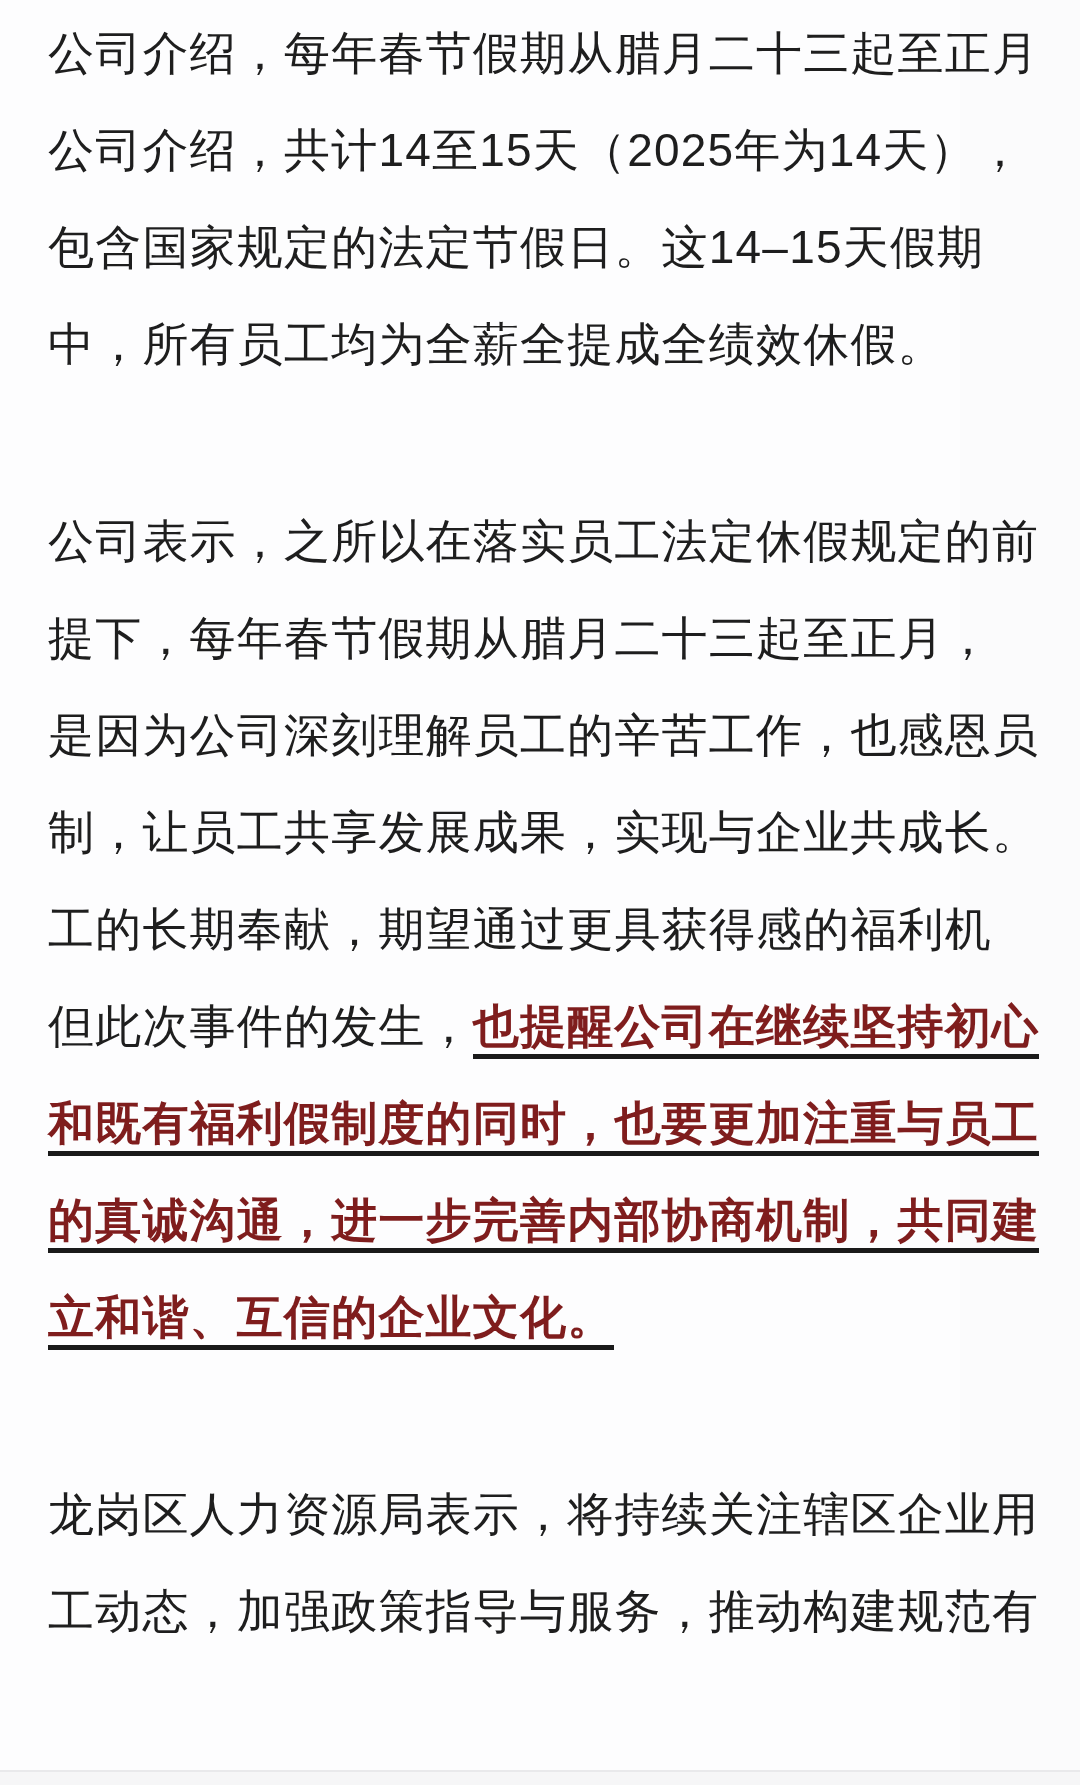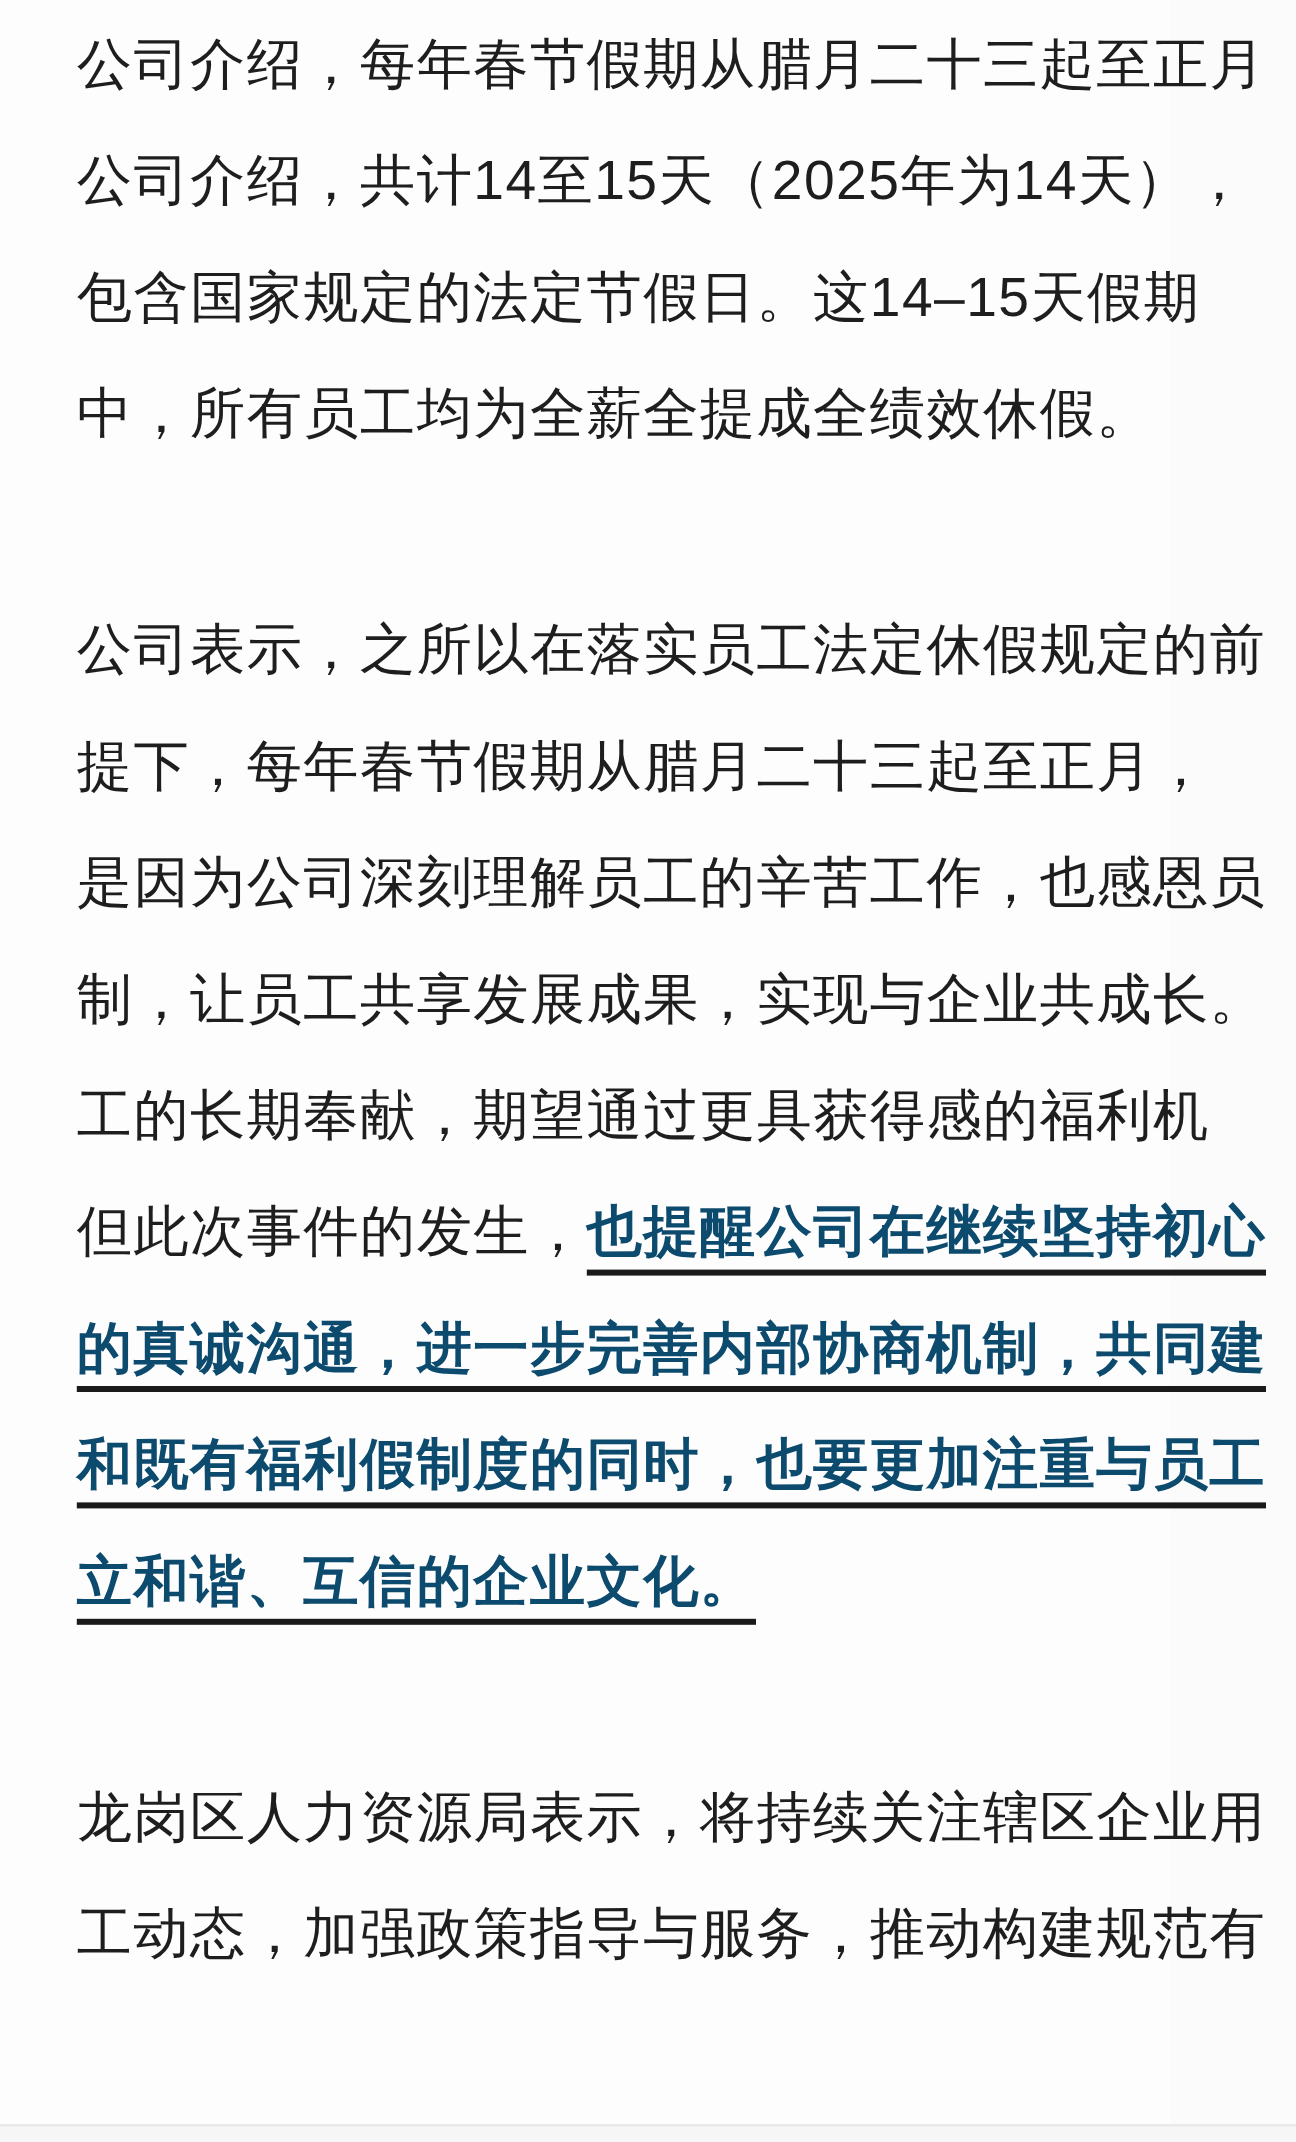--- a/index.html
+++ b/index.html
@@ -9,21 +9,20 @@
     height: 1785px;
     overflow: hidden;
     background: #fbfbfc;
     font-family: "Liberation Sans", "DejaVu Sans", sans-serif;
   }
   .page {
     position: relative;
     width: 960px;
     height: 1785px;
     background: #fdfdfe;
-    padding-left: 16px;
   }
   .article {
     padding: 5px 40px 0 48px;
     color: #1e1e1e;
   }
   .para {
     margin: 0 0 100px 0;
     padding: 0;
   }
   .line {
@@ -33,24 +32,23 @@
     font-size: 46px;
     letter-spacing: 1.2px;
     white-space: nowrap;
     color: #1e1e1e;
   }
   .seg {
     font-weight: 400;
   }
   .seg.bu {
     font-weight: 700;
-    color: #0c4a6e;
+    color: #7f1d1d;
     border-bottom: 5px solid #1a1a1a;
     padding-bottom: 2px;
-    font-family: Liberation Mono, monospace;
   }
   .footer-strip {
     position: absolute;
     left: 0;
     bottom: 0;
     width: 1080px;
     height: 13px;
     background: #f6f6f7;
     border-top: 2px solid #e9e9eb;
   }
@@ -66,22 +64,22 @@
         <span class="line"><span class="seg">包含国家规定的法定节假日。这14–15天假期</span></span>
         <span class="line"><span class="seg">中，所有员工均为全薪全提成全绩效休假。</span></span>
       </p>
       <p class="para">
         <span class="line"><span class="seg">公司表示，之所以在落实员工法定休假规定的前</span></span>
         <span class="line"><span class="seg">提下，每年春节假期从腊月二十三起至正月，</span></span>
         <span class="line"><span class="seg">是因为公司深刻理解员工的辛苦工作，也感恩员</span></span>
         <span class="line"><span class="seg">制，让员工共享发展成果，实现与企业共成长。</span></span>
         <span class="line"><span class="seg">工的长期奉献，期望通过更具获得感的福利机</span></span>
         <span class="line"><span class="seg">但此次事件的发生，</span><span class="seg bu">也提醒公司在继续坚持初心</span></span>
+        <span class="line"><span class="seg bu">和既有福利假制度的同时，也要更加注重与员工</span></span>
         <span class="line"><span class="seg bu">的真诚沟通，进一步完善内部协商机制，共同建</span></span>
-        <span class="line"><span class="seg bu">和既有福利假制度的同时，也要更加注重与员工</span></span>
         <span class="line"><span class="seg bu">立和谐、互信的企业文化。</span></span>
       </p>
       <p class="para">
         <span class="line"><span class="seg">龙岗区人力资源局表示，将持续关注辖区企业用</span></span>
         <span class="line"><span class="seg">工动态，加强政策指导与服务，推动构建规范有</span></span>
       </p>
     </main>
   <div class="footer-strip"></div>
 </div>
 

